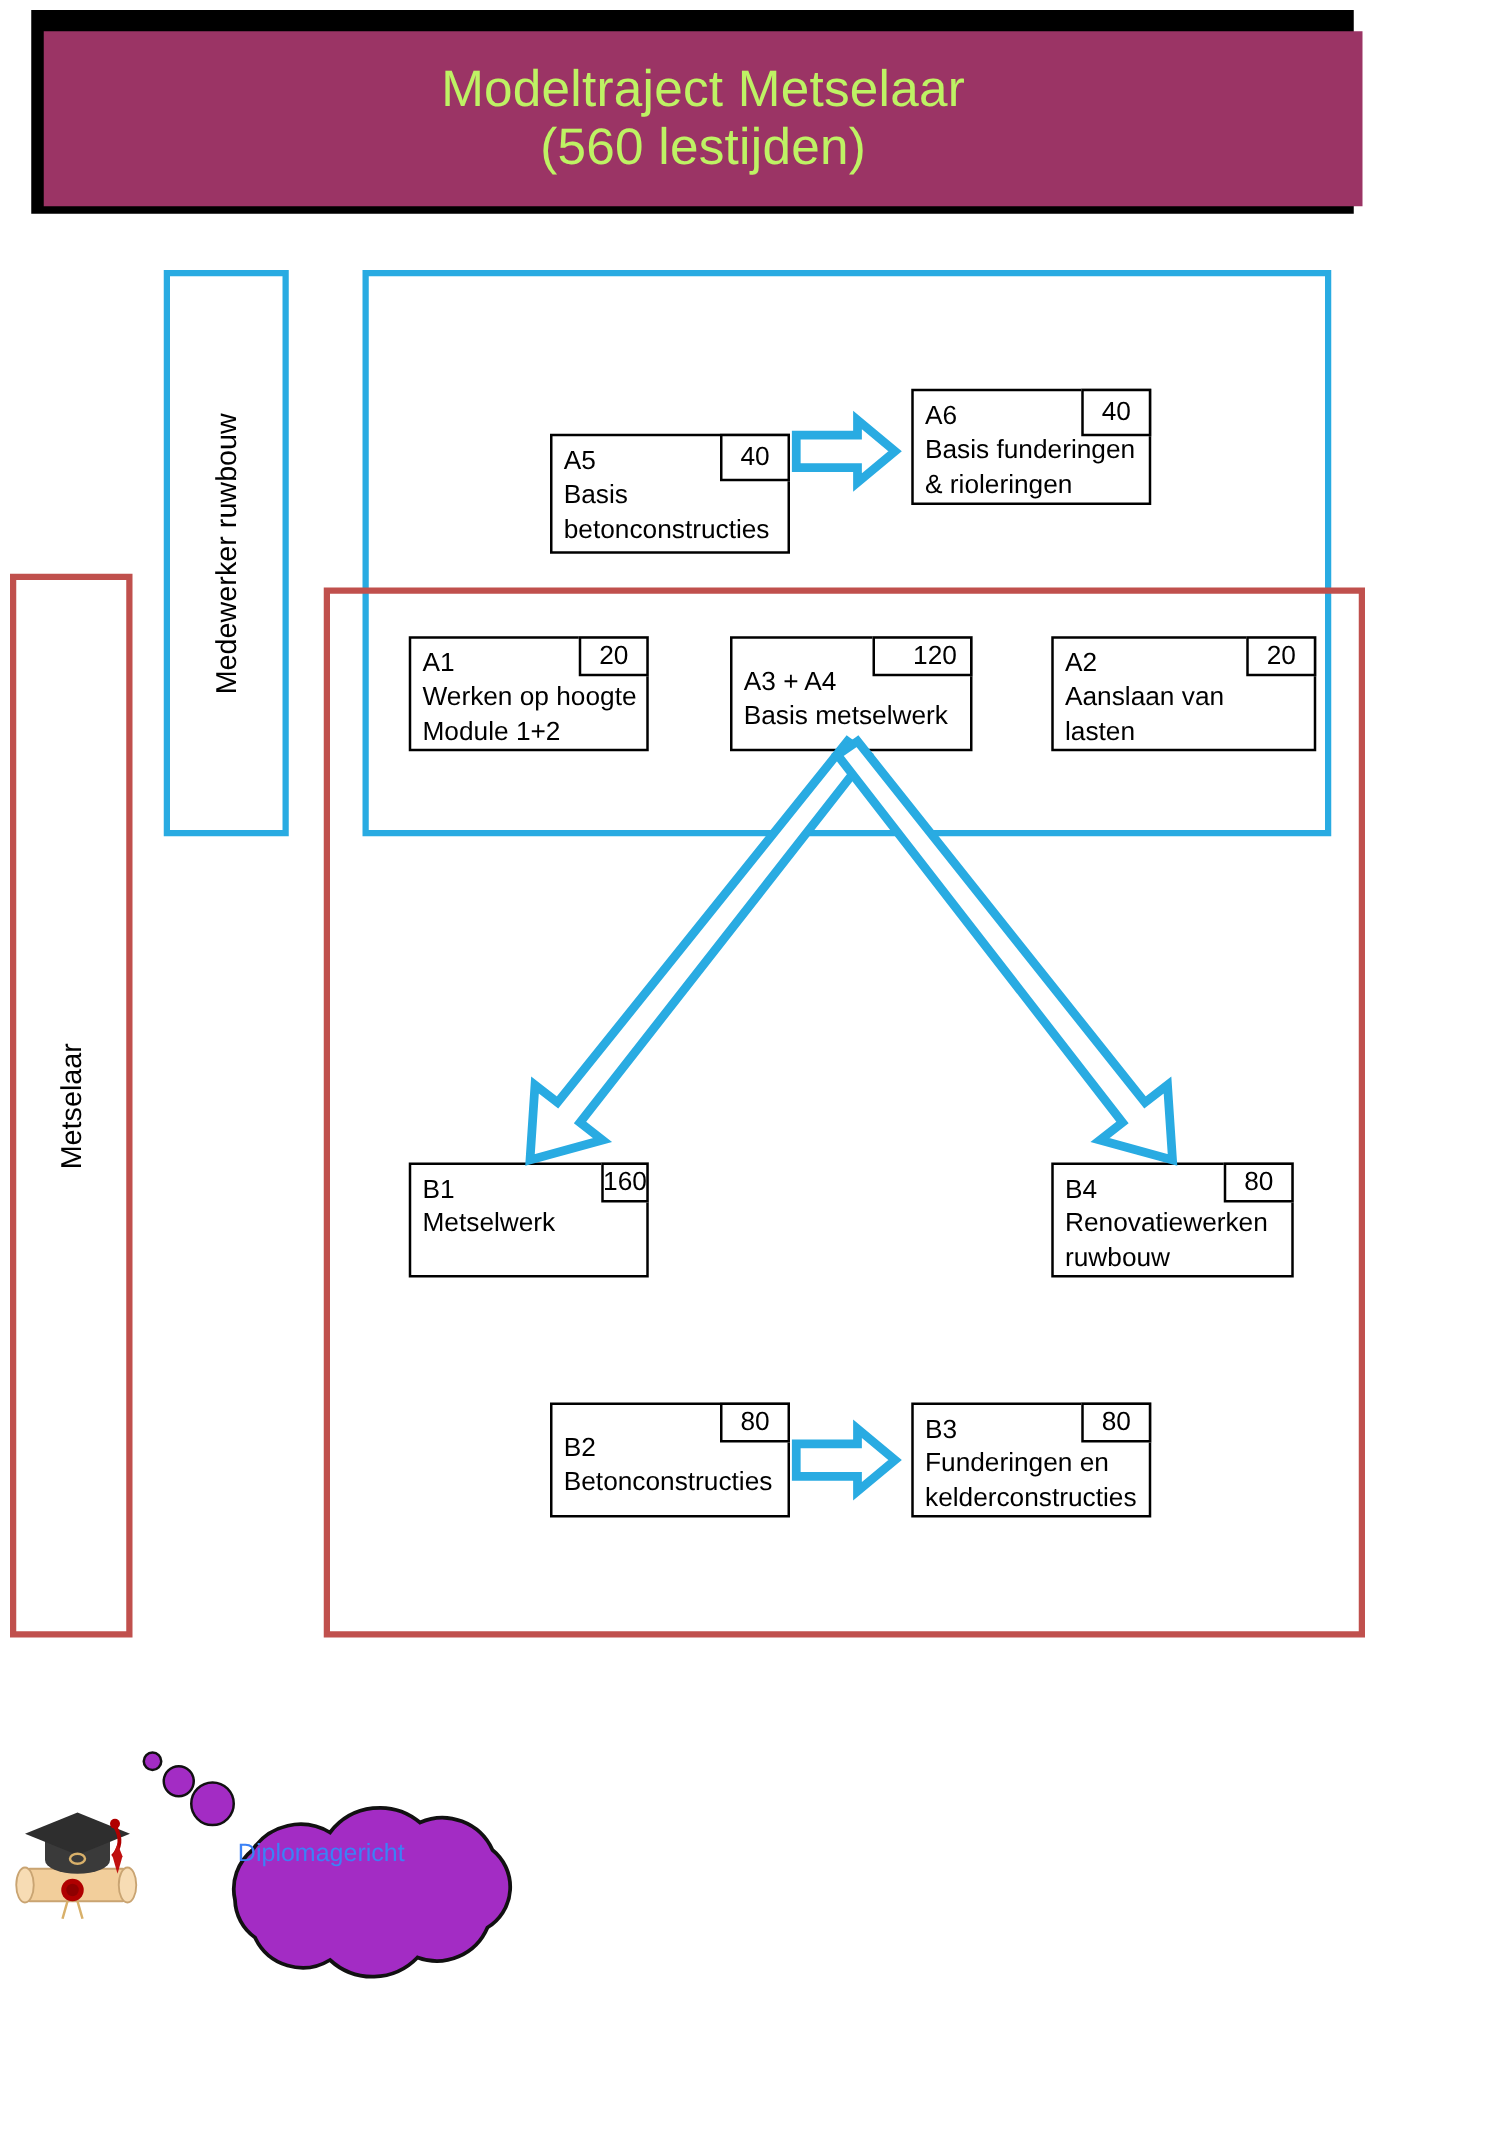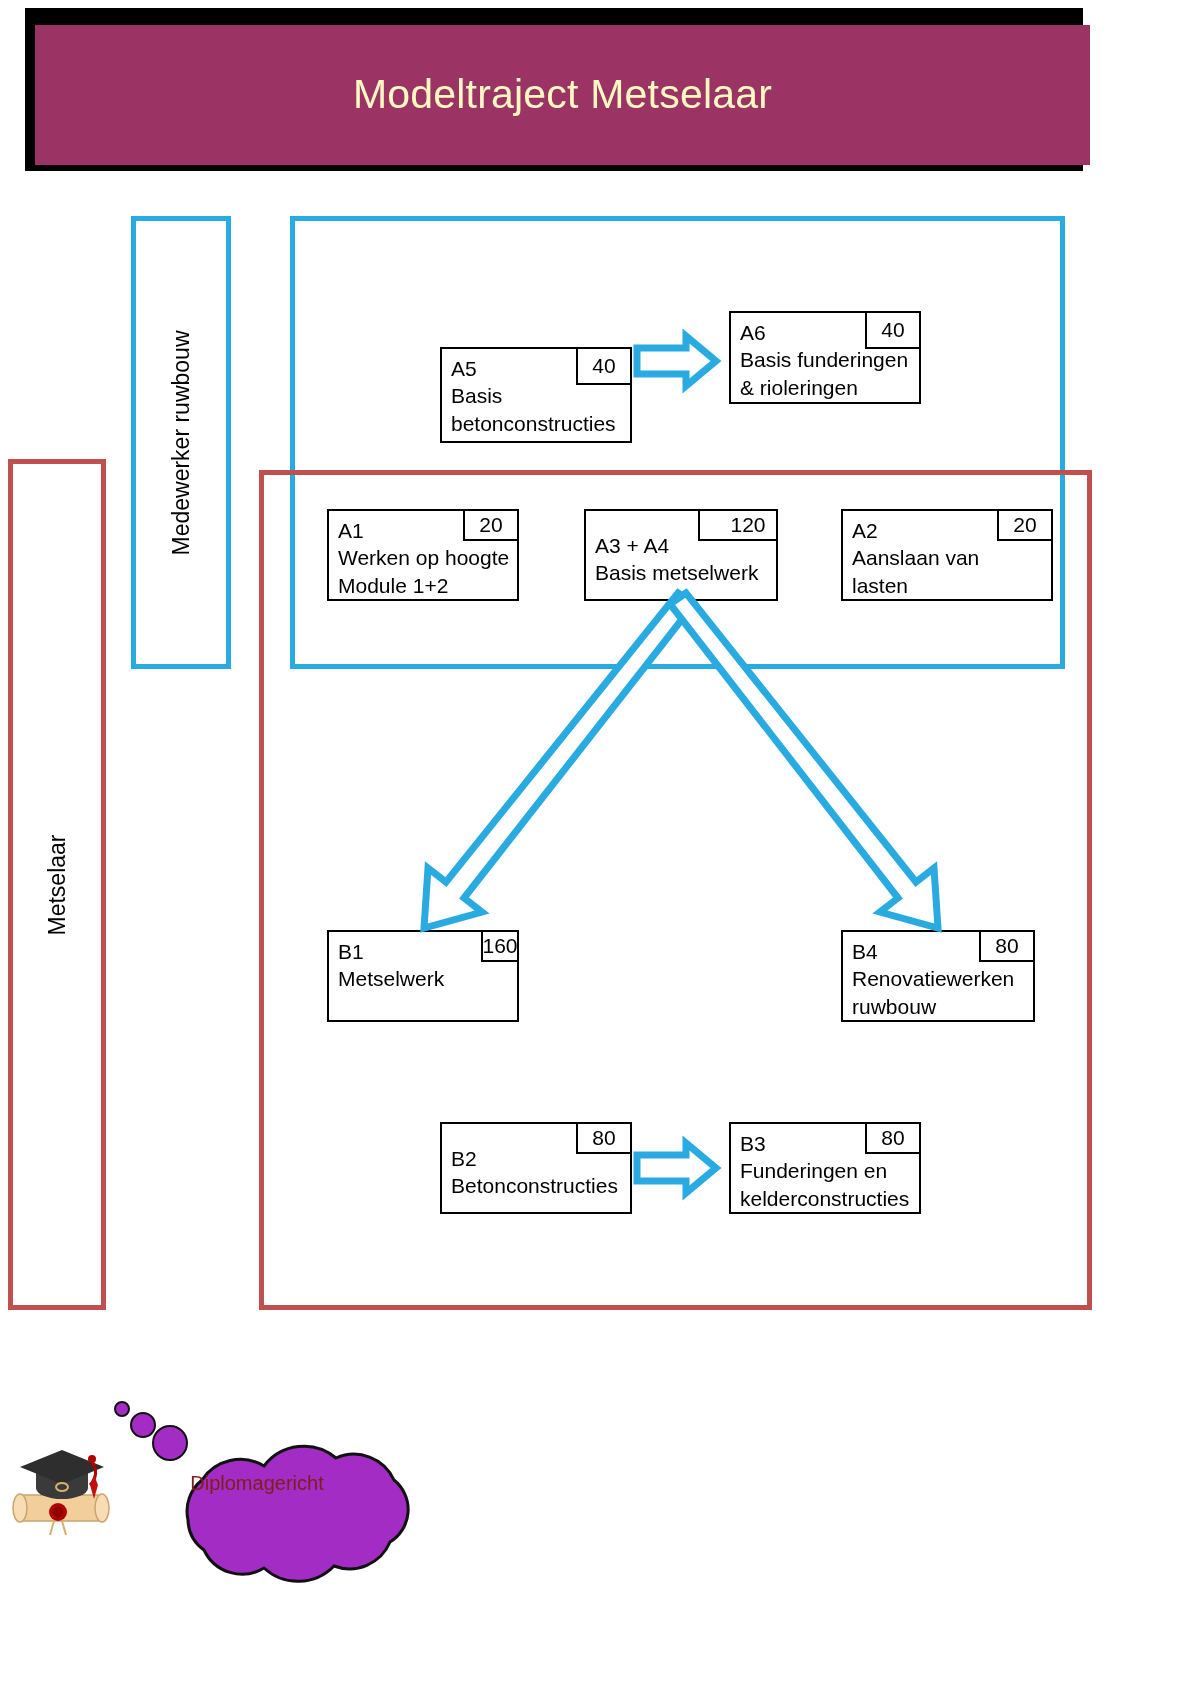--- a/index.html
+++ b/index.html
@@ -24,21 +24,21 @@
     height: 163px;
     background: #000000;
   }
   #title-banner {
     position: absolute;
     left: 35px;
     top: 25px;
     width: 1055px;
     height: 140px;
     background: #9B3465;
-    color: #fef9c3;
+    color: #bef264;
     display: flex;
     flex-direction: column;
     align-items: center;
     justify-content: center;
     line-height: 1.12;
   }
   #title-banner .tline {
     font-size: 41px;
     font-weight: normal;
     letter-spacing: 0.2px;
@@ -137,29 +137,30 @@
     pointer-events: none;
   }
 
   #cloud-text {
     position: absolute;
     left: 128px;
     top: 1472px;
     width: 258px;
     text-align: center;
     font-size: 20px;
-    color: #7f1d1d;
+    color: #3b82f6;
   }
 </style>
 </head>
 <body>
 
 <div id="title-shadow"></div>
 <div id="title-banner">
   <div class="tline">Modeltraject Metselaar</div>
+  <div class="tline">(560 lestijden)</div>
 </div>
 
 <div class="vlabel" id="label-metselaar">
   <span class="vtext">Metselaar</span>
 </div>
 <div class="vlabel" id="label-medewerker">
   <span class="vtext">Medewerker ruwbouw</span>
 </div>
 
 <div id="container-blue"></div>

